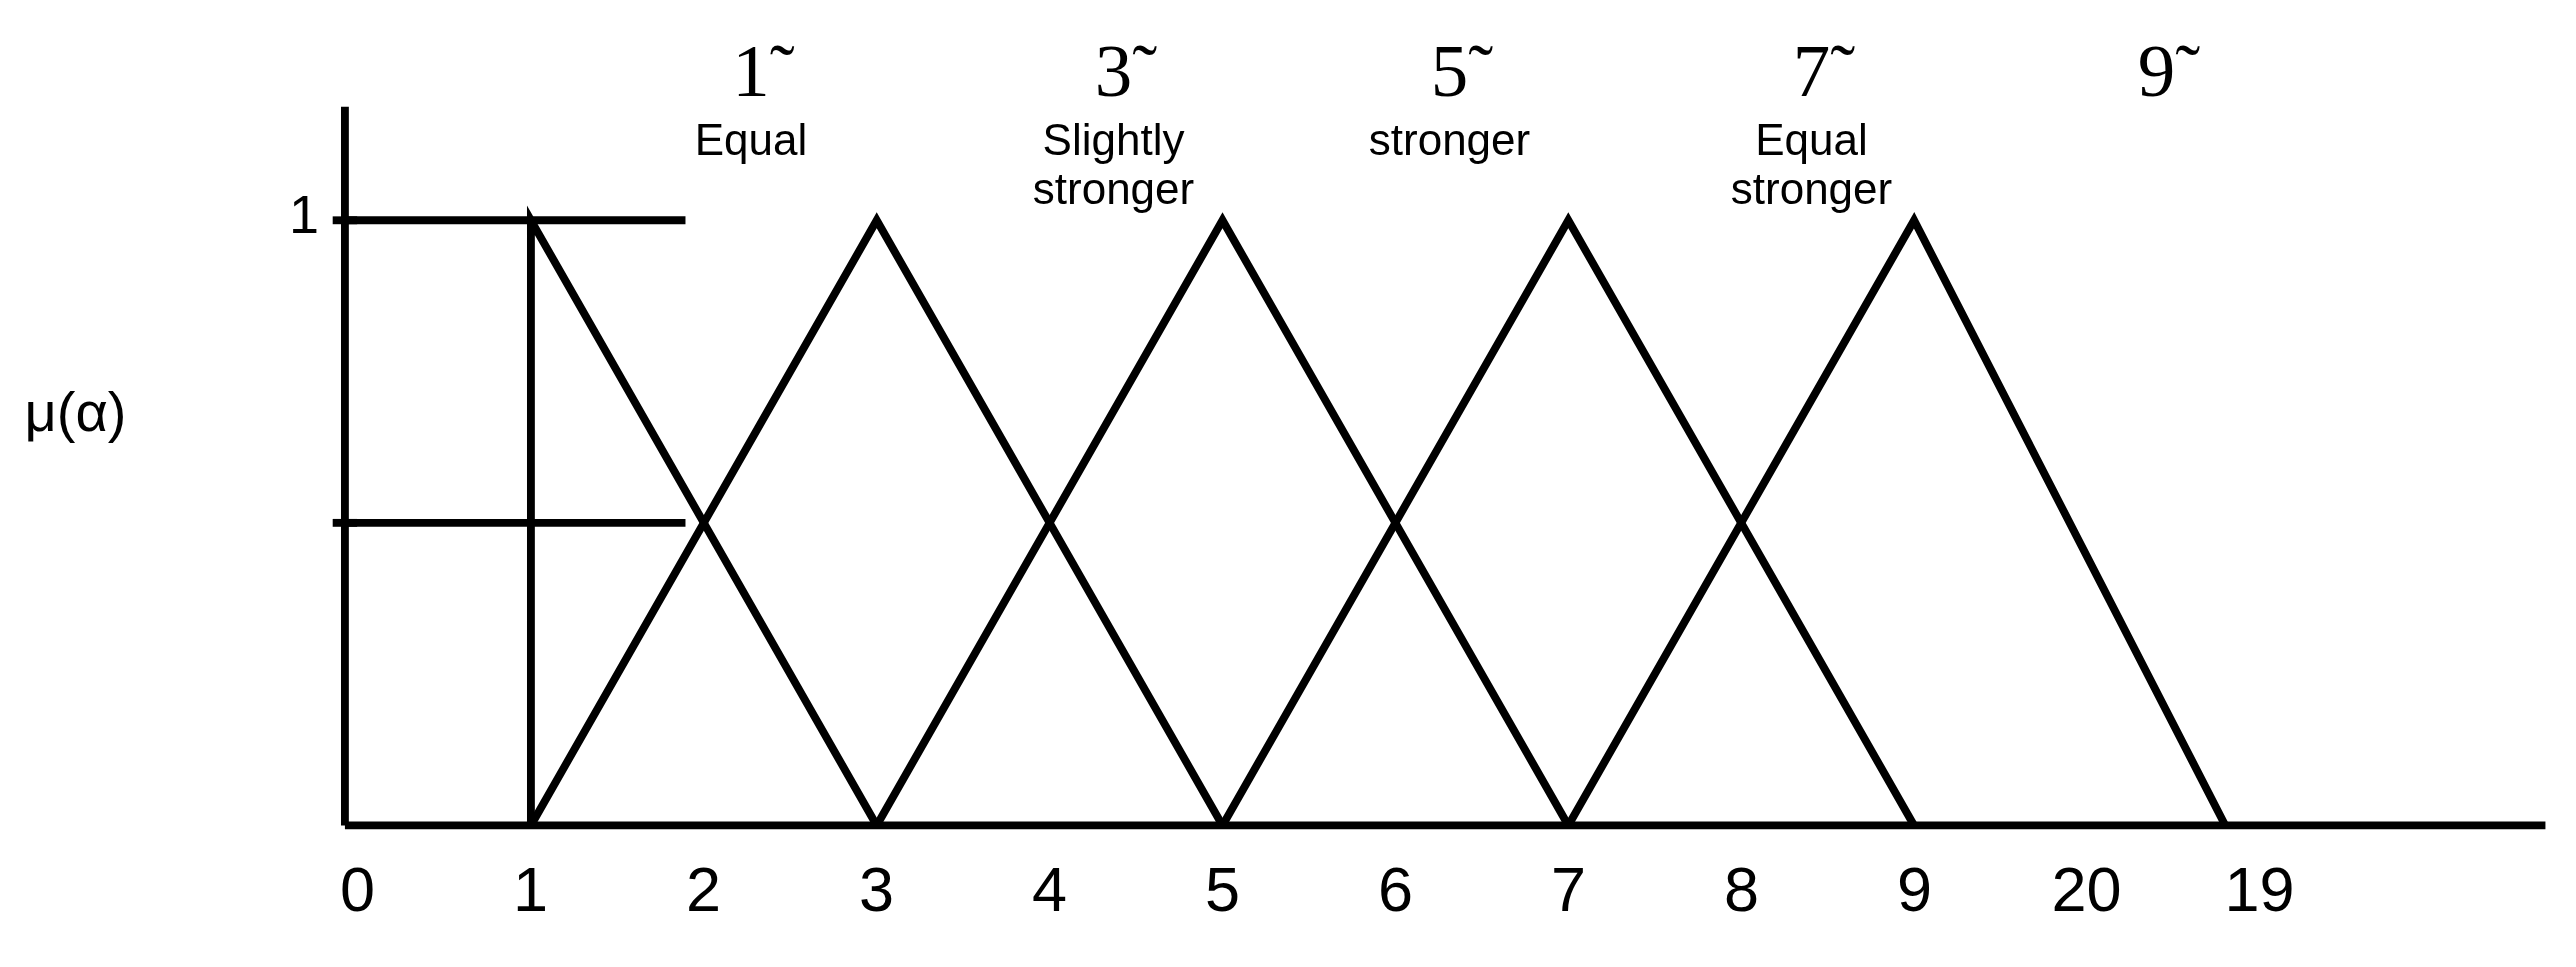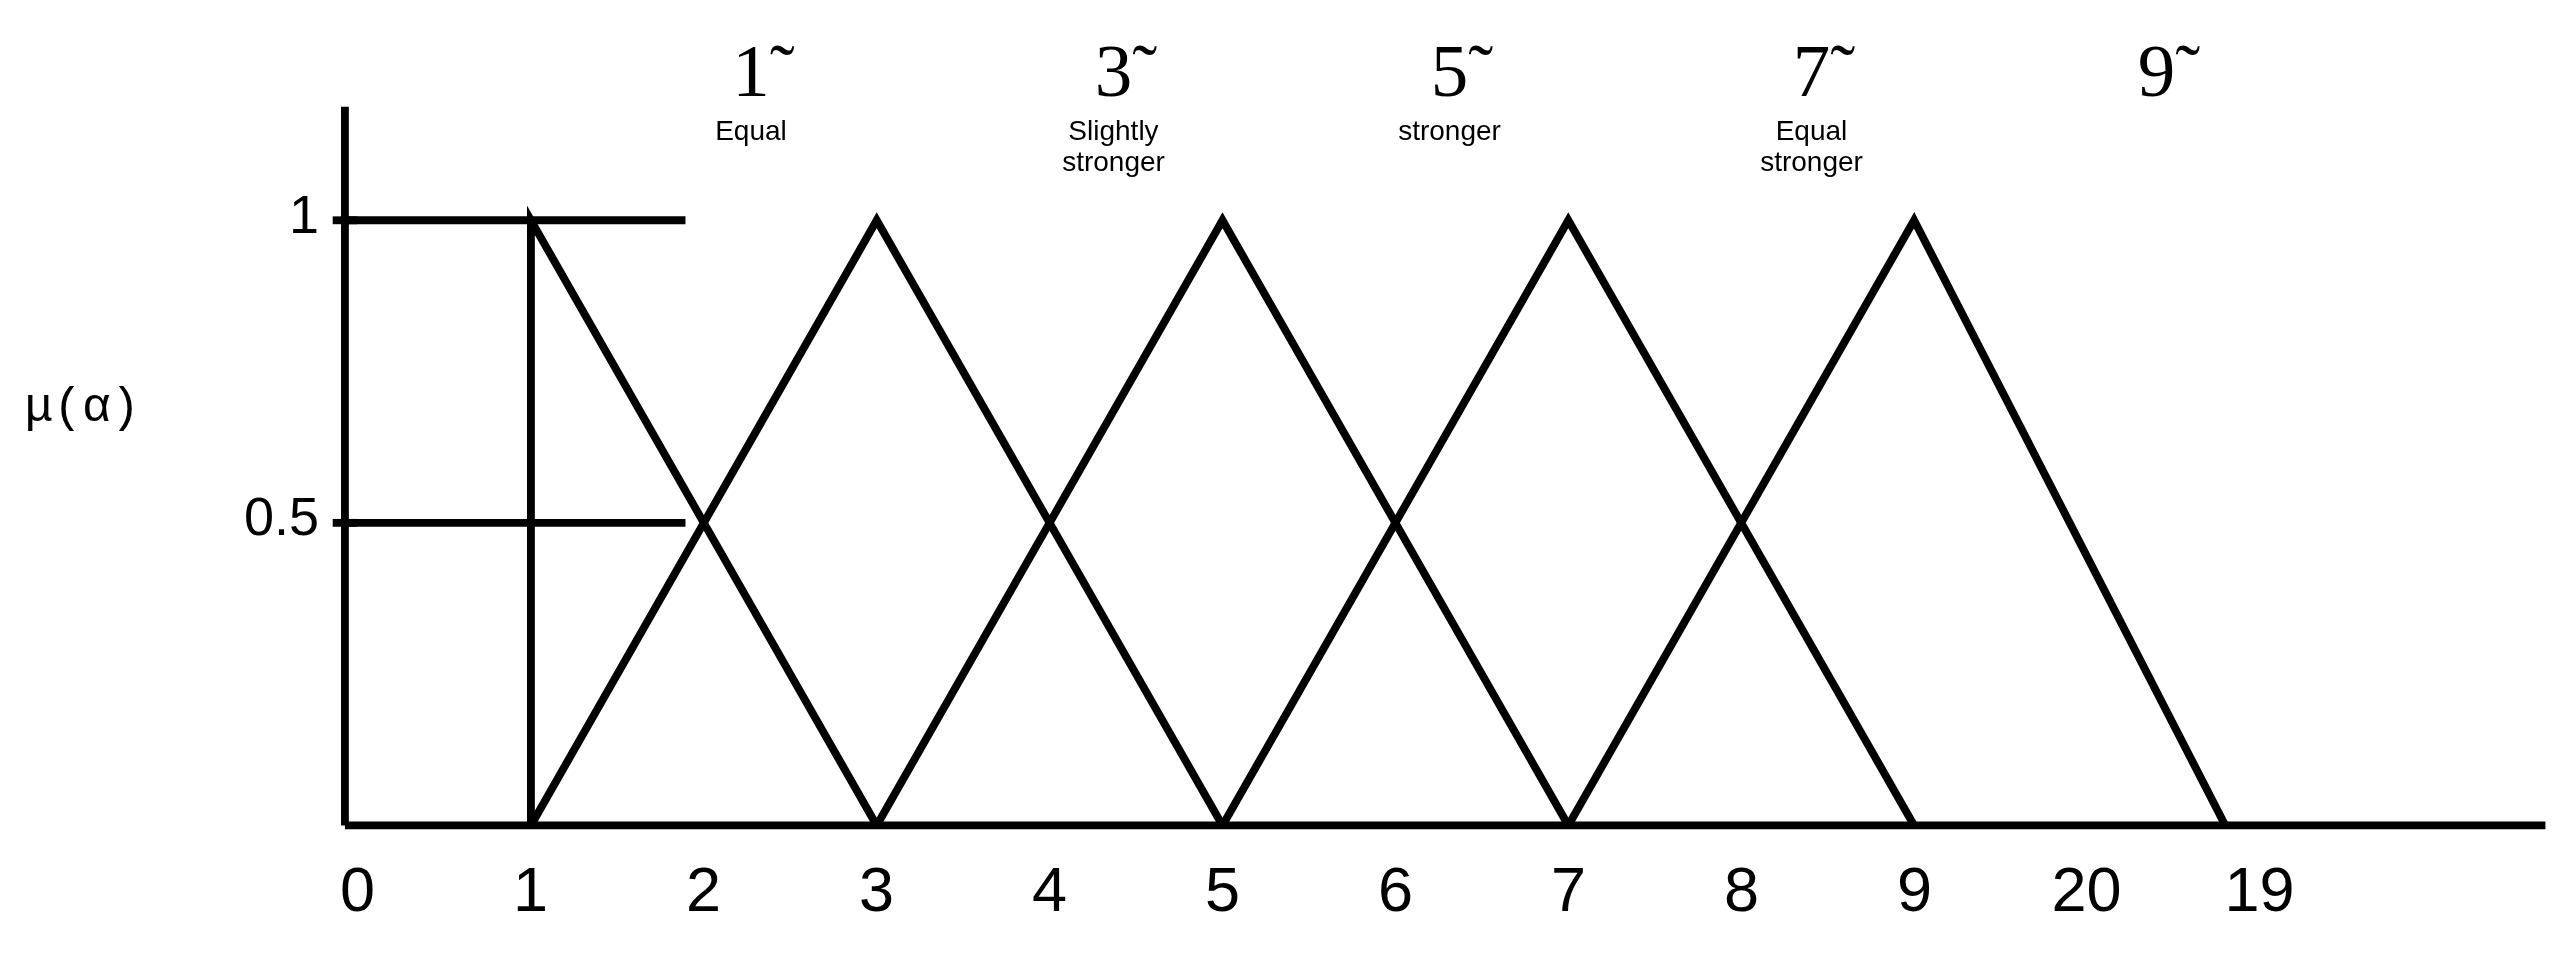--- a/index.html
+++ b/index.html
@@ -20,39 +20,39 @@
   }
   .hdr .fuzzy{
     font-family:"Liberation Serif", serif;
     font-size:75px;
     line-height:0.95;
     display:block;
     white-space:nowrap;
   }
   .hdr .desc{
     font-family:"Liberation Sans", sans-serif;
-    font-size:28px;
+    font-size:44px;
     line-height:1.12;
     display:block;
     margin-top:8.7px;
     white-space:pre-line;
   }
 
   .ylab{
     position:absolute;
     font-family:"Liberation Sans", sans-serif;
     font-size:54px;
     text-align:right;
     line-height:1;
     white-space:nowrap;
   }
   .axisname{
     position:absolute;
-    font-family:Liberation Mono, monospace;
-    font-size:48px;
+    font-family:Liberation Sans, sans-serif;
+    font-size:56px;
     line-height:1;
     white-space:nowrap;
   }
   .xlab{
     position:absolute;
     font-family:"Liberation Sans", sans-serif;
     font-size:63px;
     text-align:center;
     line-height:1;
     white-space:nowrap;
@@ -101,21 +101,20 @@
     <span class="desc">Equal
 stronger</span>
   </div>
   <div class="hdr" id="hdr4" style="width: 367px; left: 1973px; top: 35px;">
     <span class="fuzzy">9̃</span>
   </div>
 
   <div class="axisname" id="yaxistitle" style="left: 24.5px; top: 384px;">μ(α)</div>
 
   <div class="ylab" id="ytick0" style="width: 192px; left: 127px; top: 187px;">1</div>
-  <div class="ylab" id="ytick1" style="width: 192px; left: 127px; top: 489px;">0.5</div>
 
   <div class="xlab" id="x0" style="width: 157px; left: 279px; top: 858px;">0</div>
   <div class="xlab" id="x1" style="width: 157px; left: 452px; top: 858px;">1</div>
   <div class="xlab" id="x2" style="width: 157px; left: 625px; top: 858px;">2</div>
   <div class="xlab" id="x3" style="width: 157px; left: 798px; top: 858px;">3</div>
   <div class="xlab" id="x4" style="width: 157px; left: 971px; top: 858px;">4</div>
   <div class="xlab" id="x5" style="width: 157px; left: 1144px; top: 858px;">5</div>
   <div class="xlab" id="x6" style="width: 157px; left: 1317px; top: 858px;">6</div>
   <div class="xlab" id="x7" style="width: 157px; left: 1490px; top: 858px;">7</div>
   <div class="xlab" id="x8" style="width: 157px; left: 1663px; top: 858px;">8</div>

